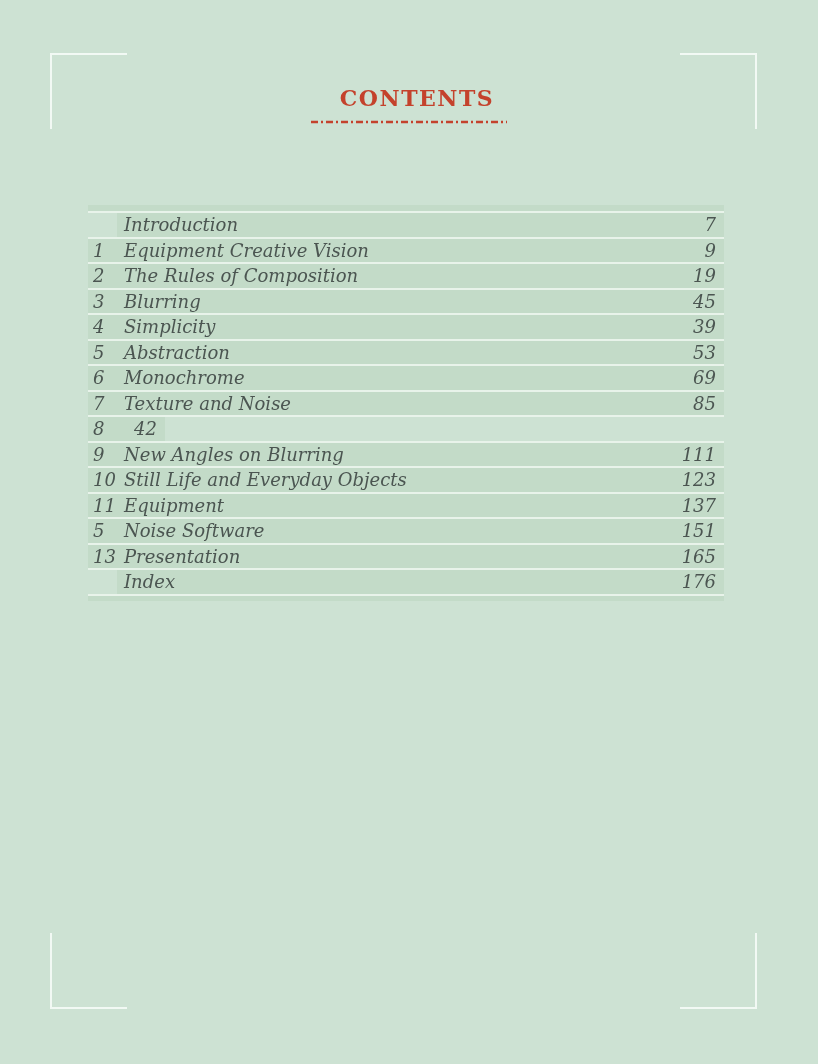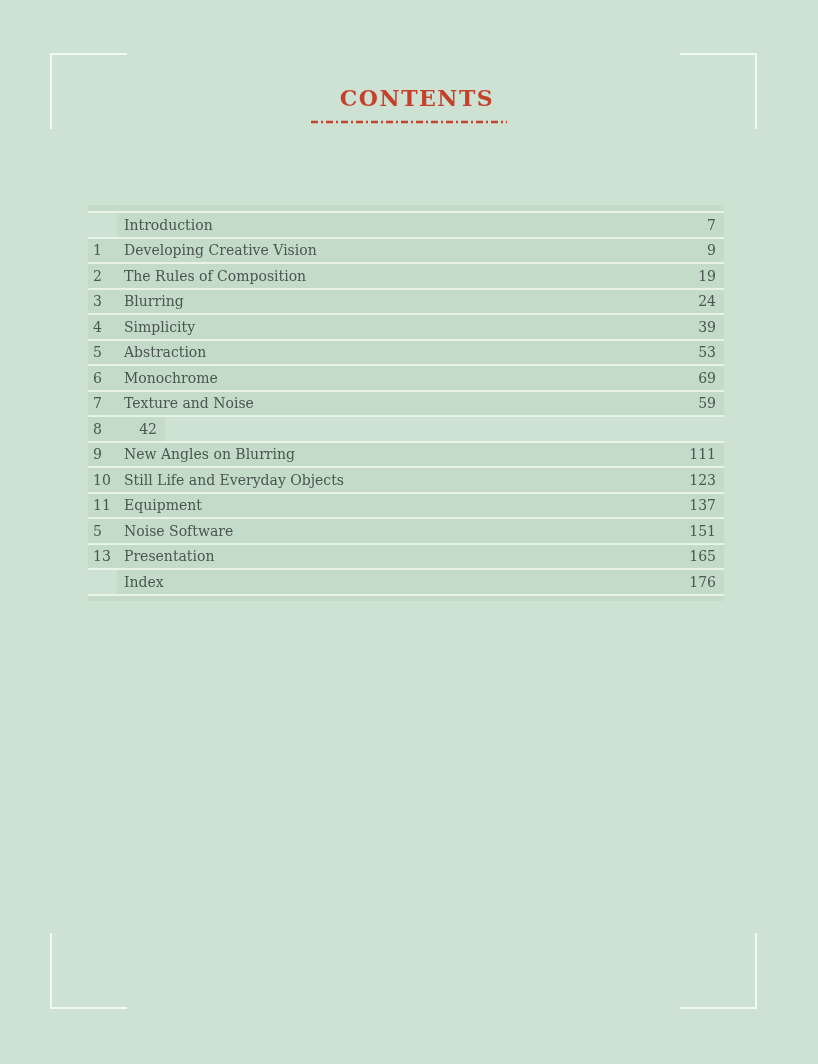--- a/index.html
+++ b/index.html
@@ -44,22 +44,23 @@
   }
   .cap{height:6px;background:var(--row-background);}
   .cap-bottom{height:7px;border-top:2px solid var(--divider);}
   .toc-row{
     display:flex;
     height:25.5px;
     border-top:2px solid var(--divider);
   }
   .cell{
     display:flex;align-items:center;
-    font-size:14px;color:var(--text);
+    font-size:18px;color:var(--text);
     background:var(--row-background);
+    font-style:italic;
   }
   .cell.num{width:29px;padding-left:5px;}
   .cell.num.empty{background:transparent;}
   .cell.title{flex:1;padding-left:7px;}
   .cell.page{min-width:48px;justify-content:flex-end;padding-right:8px;}
 </style>
 </head>
 <body>
 
 <div class="crop-mark crop-tl"></div>
@@ -78,34 +79,34 @@
   <div class="cap cap-top"></div>
   <div>
   <div class="toc-row">
     <div class="cell num empty"></div>
     <div class="cell title">Introduction</div>
     <div class="cell page">7</div>
   </div>
 
   <div class="toc-row">
     <div class="cell num">1</div>
-    <div class="cell title">Developing Creative Vision</div>
+    <div class="cell title">Equipment Creative Vision</div>
     <div class="cell page">9</div>
   </div>
 
   <div class="toc-row">
     <div class="cell num">2</div>
     <div class="cell title">The Rules of Composition</div>
     <div class="cell page">19</div>
   </div>
 
   <div class="toc-row">
     <div class="cell num">3</div>
     <div class="cell title">Blurring</div>
-    <div class="cell page">24</div>
+    <div class="cell page">45</div>
   </div>
 
   <div class="toc-row">
     <div class="cell num">4</div>
     <div class="cell title">Simplicity</div>
     <div class="cell page">39</div>
   </div>
 
   <div class="toc-row">
     <div class="cell num">5</div>
@@ -115,21 +116,21 @@
 
   <div class="toc-row">
     <div class="cell num">6</div>
     <div class="cell title">Monochrome</div>
     <div class="cell page">69</div>
   </div>
 
   <div class="toc-row">
     <div class="cell num">7</div>
     <div class="cell title">Texture and Noise</div>
-    <div class="cell page">59</div>
+    <div class="cell page">85</div>
   </div>
 
   <div class="toc-row">
     <div class="cell num">8</div>
     <div class="cell page">42</div>
   </div>
 
   <div class="toc-row">
     <div class="cell num">9</div>
     <div class="cell title">New Angles on Blurring</div>

